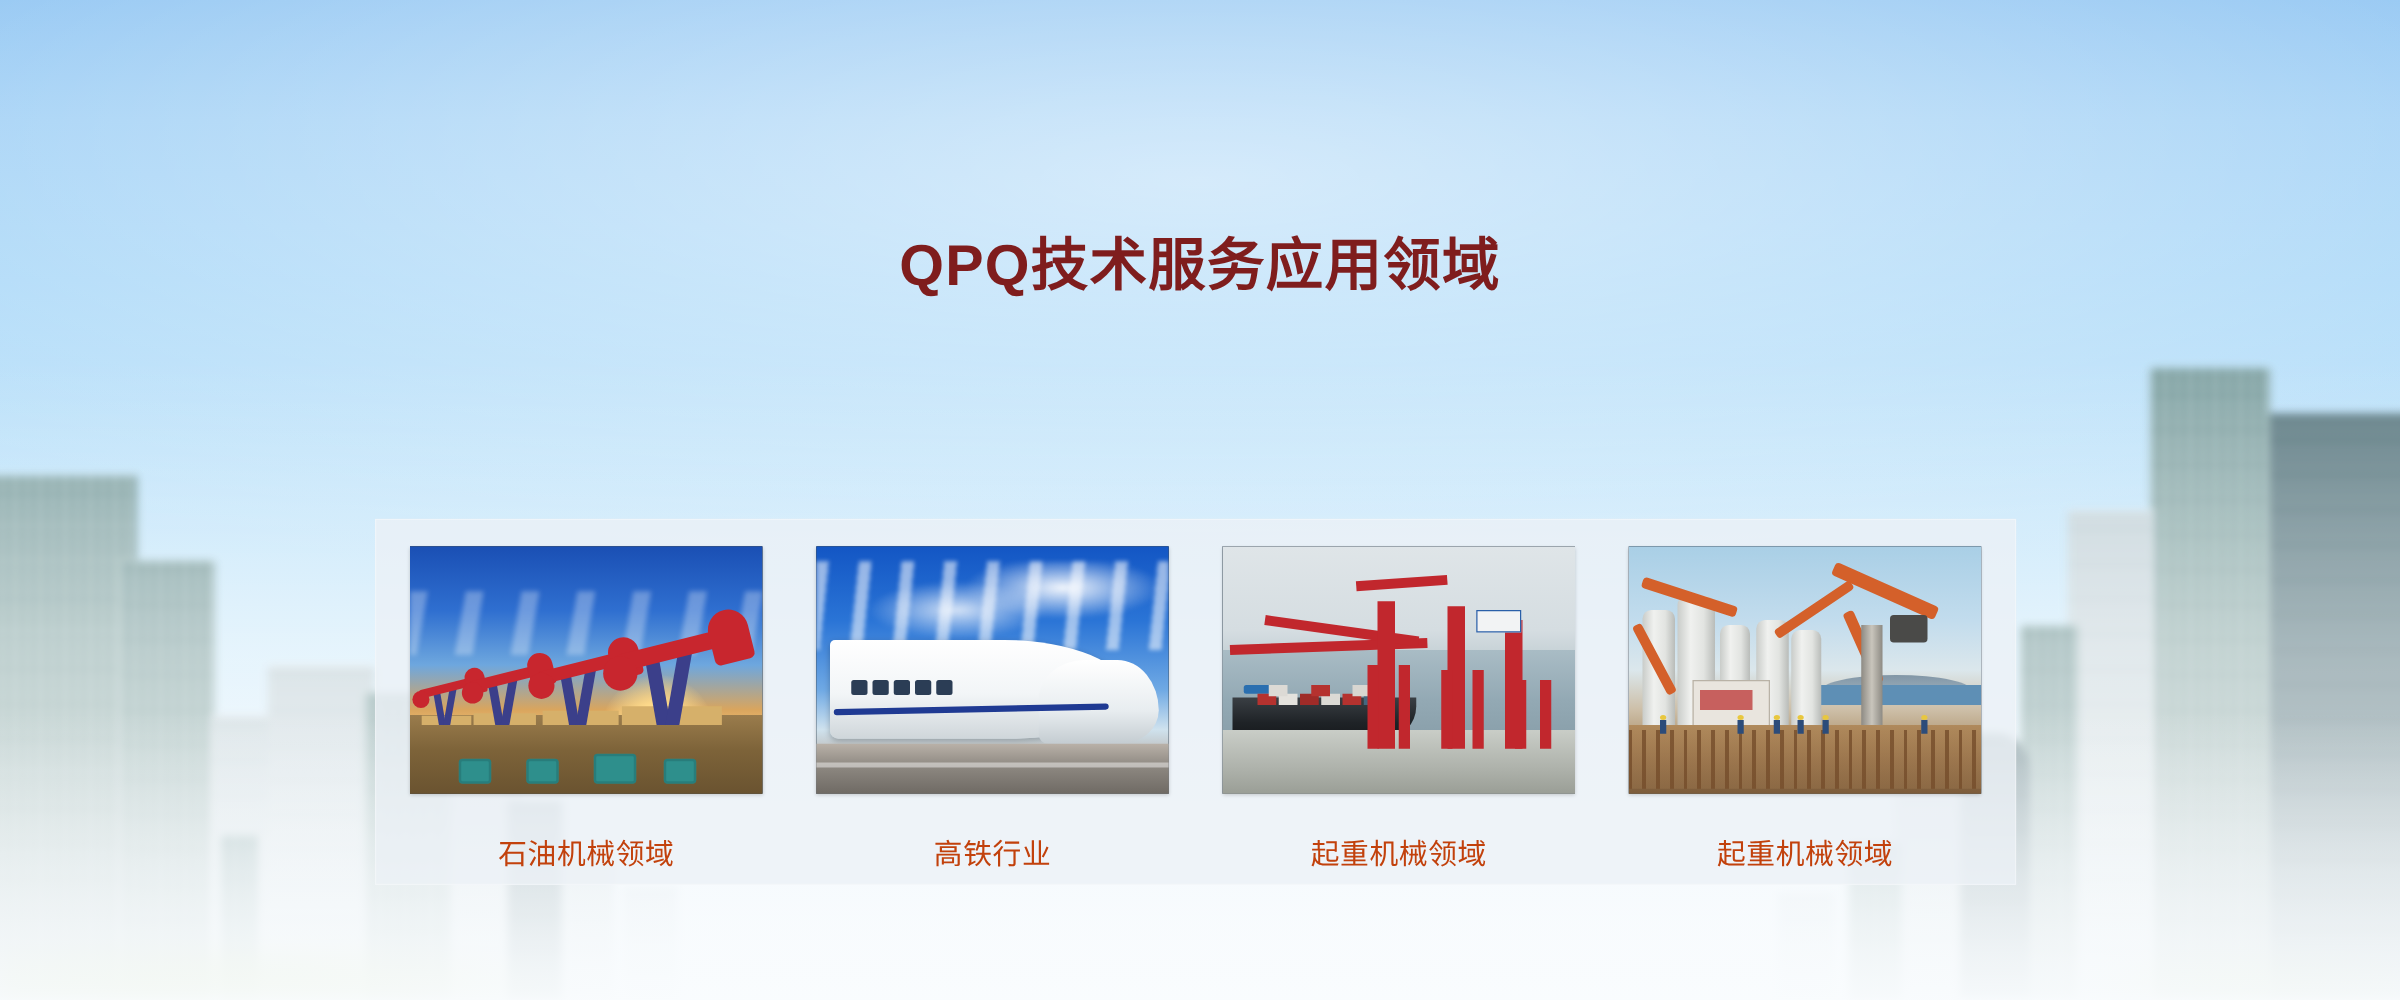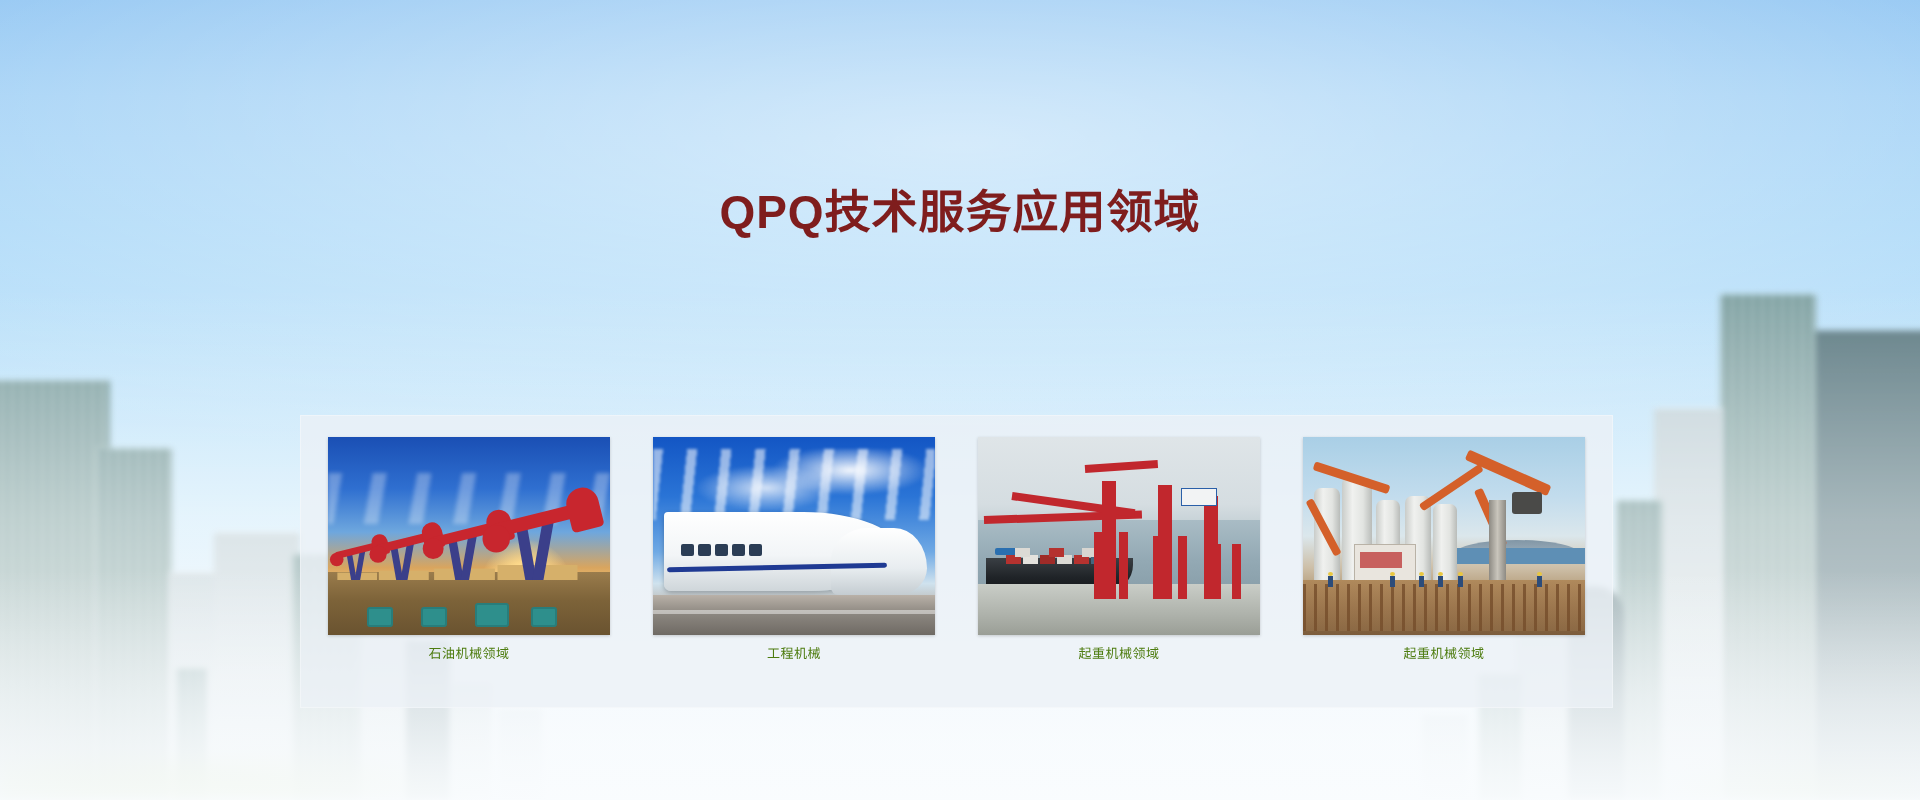--- a/index.html
+++ b/index.html
@@ -86,21 +86,21 @@
     position:absolute;left:0;top:0;width:100%;height:100%;
     display:flex;justify-content:space-between;
     padding:22px 28px 0 28px;box-sizing:border-box;
   }
   .card{width:282px;display:flex;flex-direction:column;align-items:center;}
   .thumb{
     width:282px;height:198px;overflow:hidden;position:relative;
     background:#123; box-shadow:0 1px 3px rgba(0,0,0,.18);
   }
   .card-label{
-    margin-top:8px;font-size:13px;color:#4d7c0f;letter-spacing:.5px;
+    margin-top:29px;font-size:23px;color:#c2410c;letter-spacing:.5px;
   }
 
   
   .oil{position:absolute;inset:0;
     background:linear-gradient(180deg,#1a4fb4 0%,#2f6fd0 26%,#6ea7de 48%,#d9a55e 66%,#f0c074 74%,#8b7046 84%,#6b5535 100%);}
   .oil .sun{position:absolute;right:14%;top:52%;width:90px;height:90px;border-radius:50%;
     background:radial-gradient(circle,#fff3c9 0%,#fdd98a 35%,rgba(253,217,138,0) 72%);}
   .oil .cloudy{position:absolute;left:0;right:0;top:18%;height:26%;
     background:repeating-linear-gradient(100deg, rgba(255,255,255,.30) 0 14px, rgba(255,255,255,0) 14px 44px);
     filter:blur(2px);}
@@ -273,21 +273,21 @@
             <div class="nose"></div>
             <div class="stripe"></div>
             <div class="win" style="left:10%;"></div>
             <div class="win" style="left:16%;"></div>
             <div class="win" style="left:22%;"></div>
             <div class="win" style="left:28%;"></div>
             <div class="win" style="left:34%;"></div>
             <div class="rail"></div>
           </div>
         </div>
-        <div class="card-label">工程机械</div>
+        <div class="card-label">高铁行业</div>
       </div>
 
       <div class="card">
         <div class="thumb">
           <div class="crane">
             <div class="water"></div>
             <div class="boat"></div>
             <div class="ship"></div>
             <div class="cont" style="left:10%;bottom:36%;background:#b5322f;"></div>
             <div class="cont" style="left:16%;bottom:36%;background:#e4e2dd;"></div>

